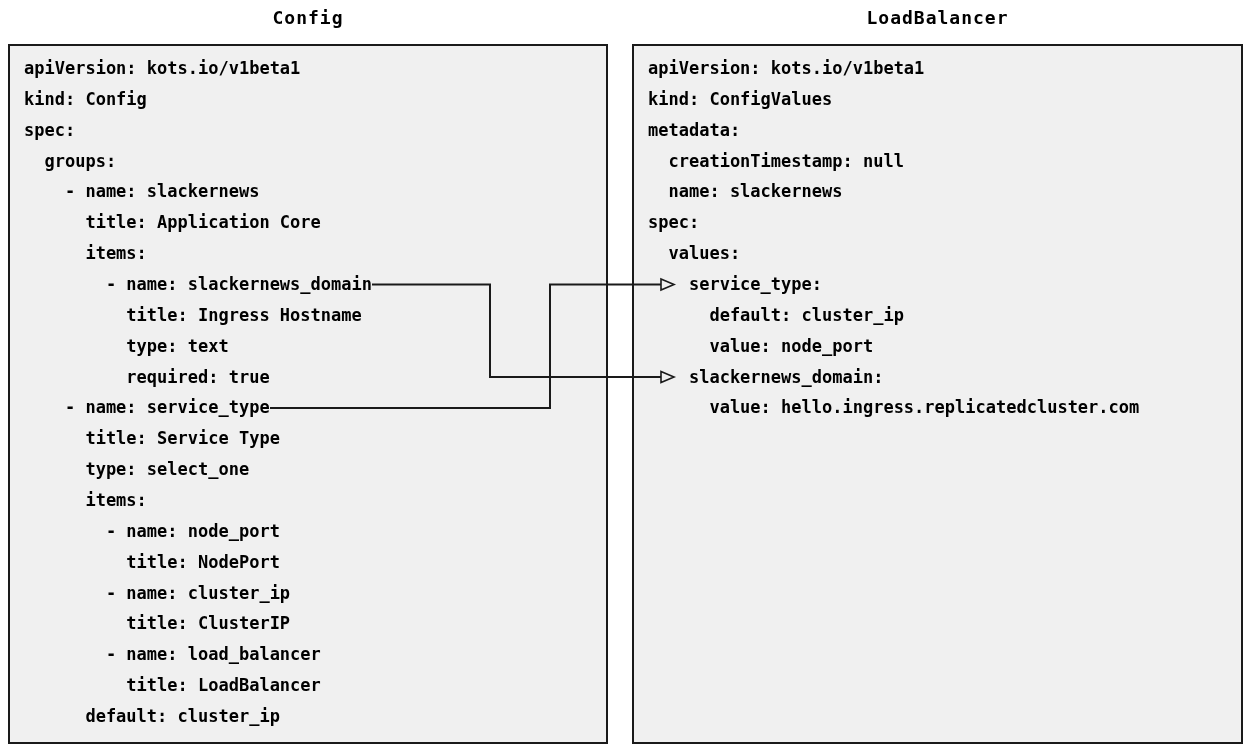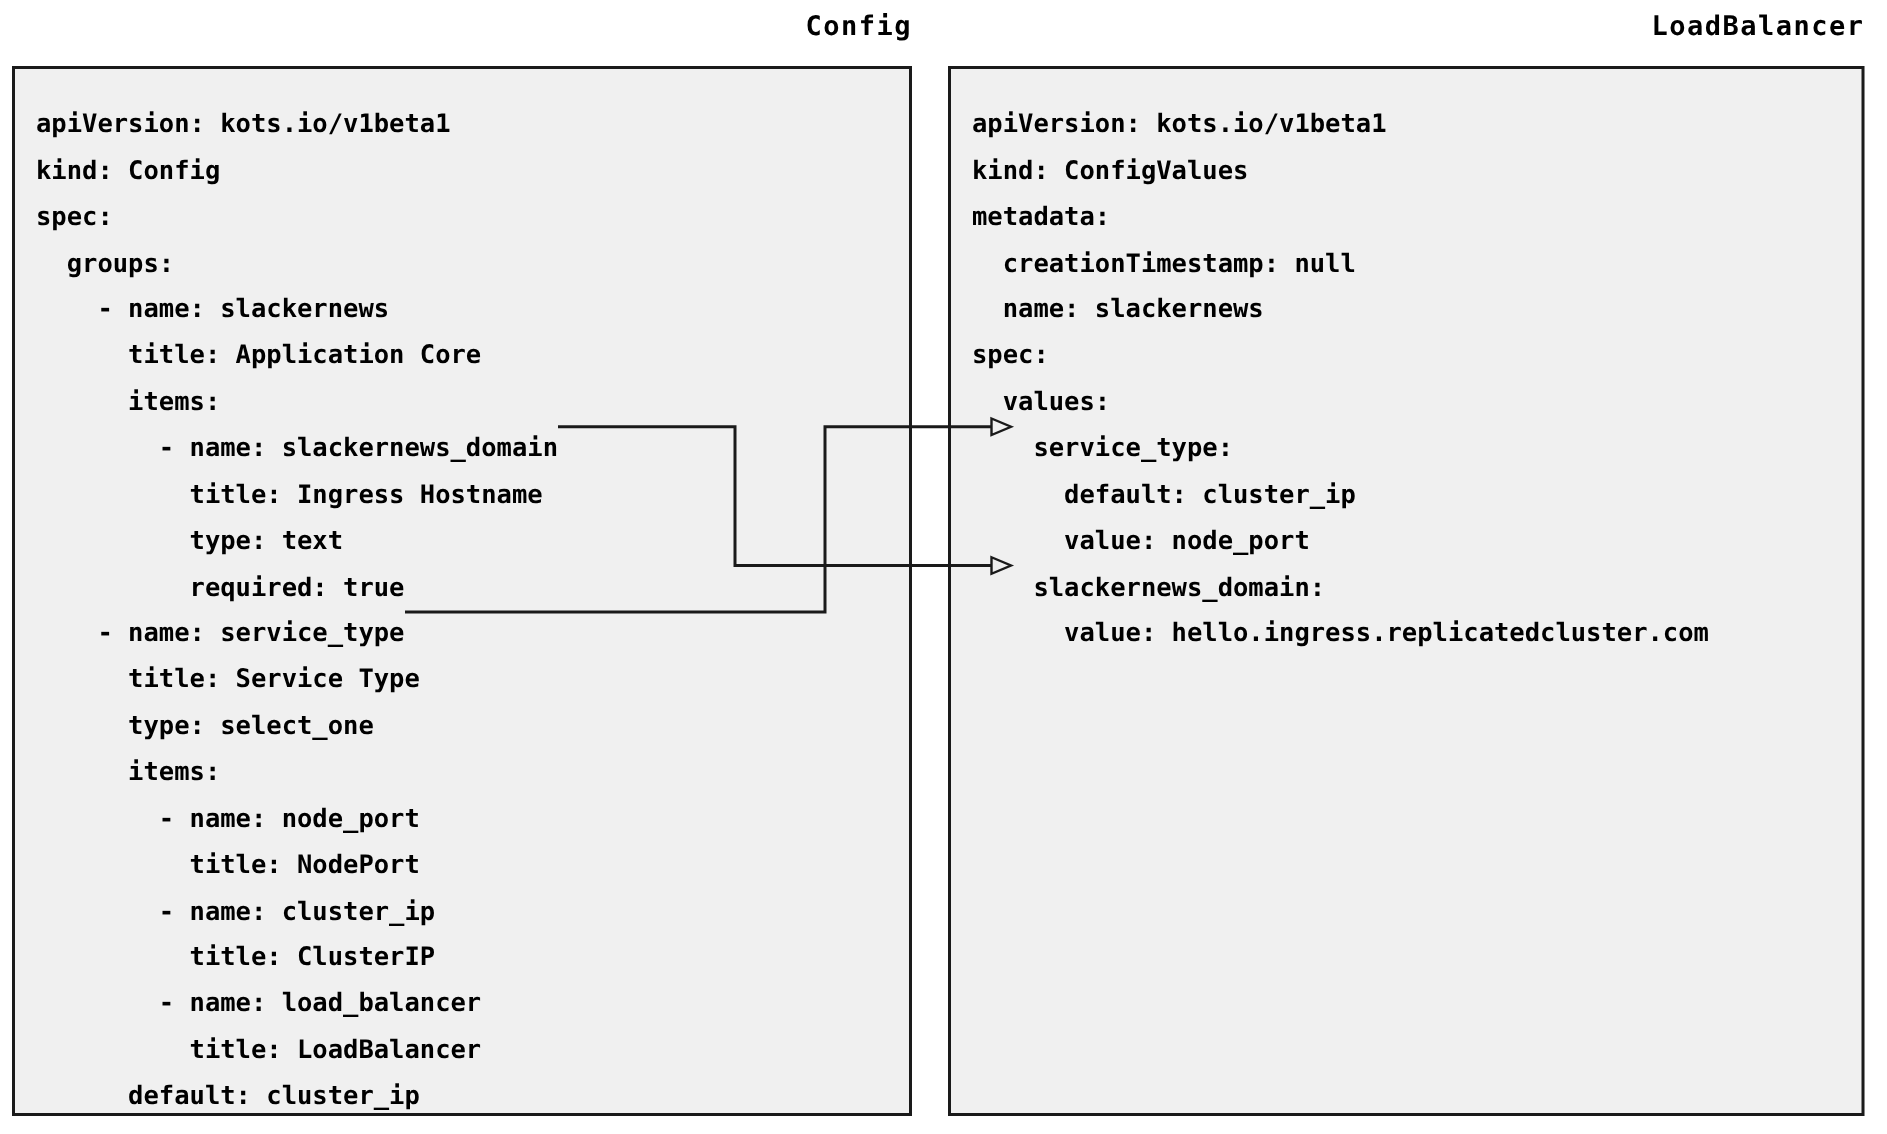--- a/index.html
+++ b/index.html
@@ -6,21 +6,21 @@
   html, body {
     width: 1258px; height: 756px;
     background: #ffffff;
     font-family: "DejaVu Sans Mono", "Liberation Mono", monospace;
     position: relative;
     overflow: hidden;
   }
   .panel-title {
     position: absolute;
     top: 7px;
-    text-align: right;
+    text-align: center;
     font-size: 18px;
     font-weight: bold;
     color: #000000;
     letter-spacing: 1px;
   }
   #title-left  { left: 8px;   width: 600px; }
   #title-right { left: 632px; width: 611px; }
   .panel {
     position: absolute;
     top: 44px;
@@ -30,21 +30,21 @@
   }
   #panel-left  { left: 8px;   width: 600px; }
   #panel-right { left: 632px; width: 611px; }
   .yaml {
     white-space: pre;
     font-family: "DejaVu Sans Mono", "Liberation Mono", monospace;
     font-size: 17px;
     font-weight: bold;
     line-height: 30.86px;
     color: #000000;
-    padding: 22px 0 0 14px;
+    padding: 7px 0 0 14px;
   }
   #arrow-overlay {
     position: absolute;
     left: 0; top: 0;
     width: 1258px; height: 756px;
     pointer-events: none;
   }
 </style>
 </head>
 <body>

